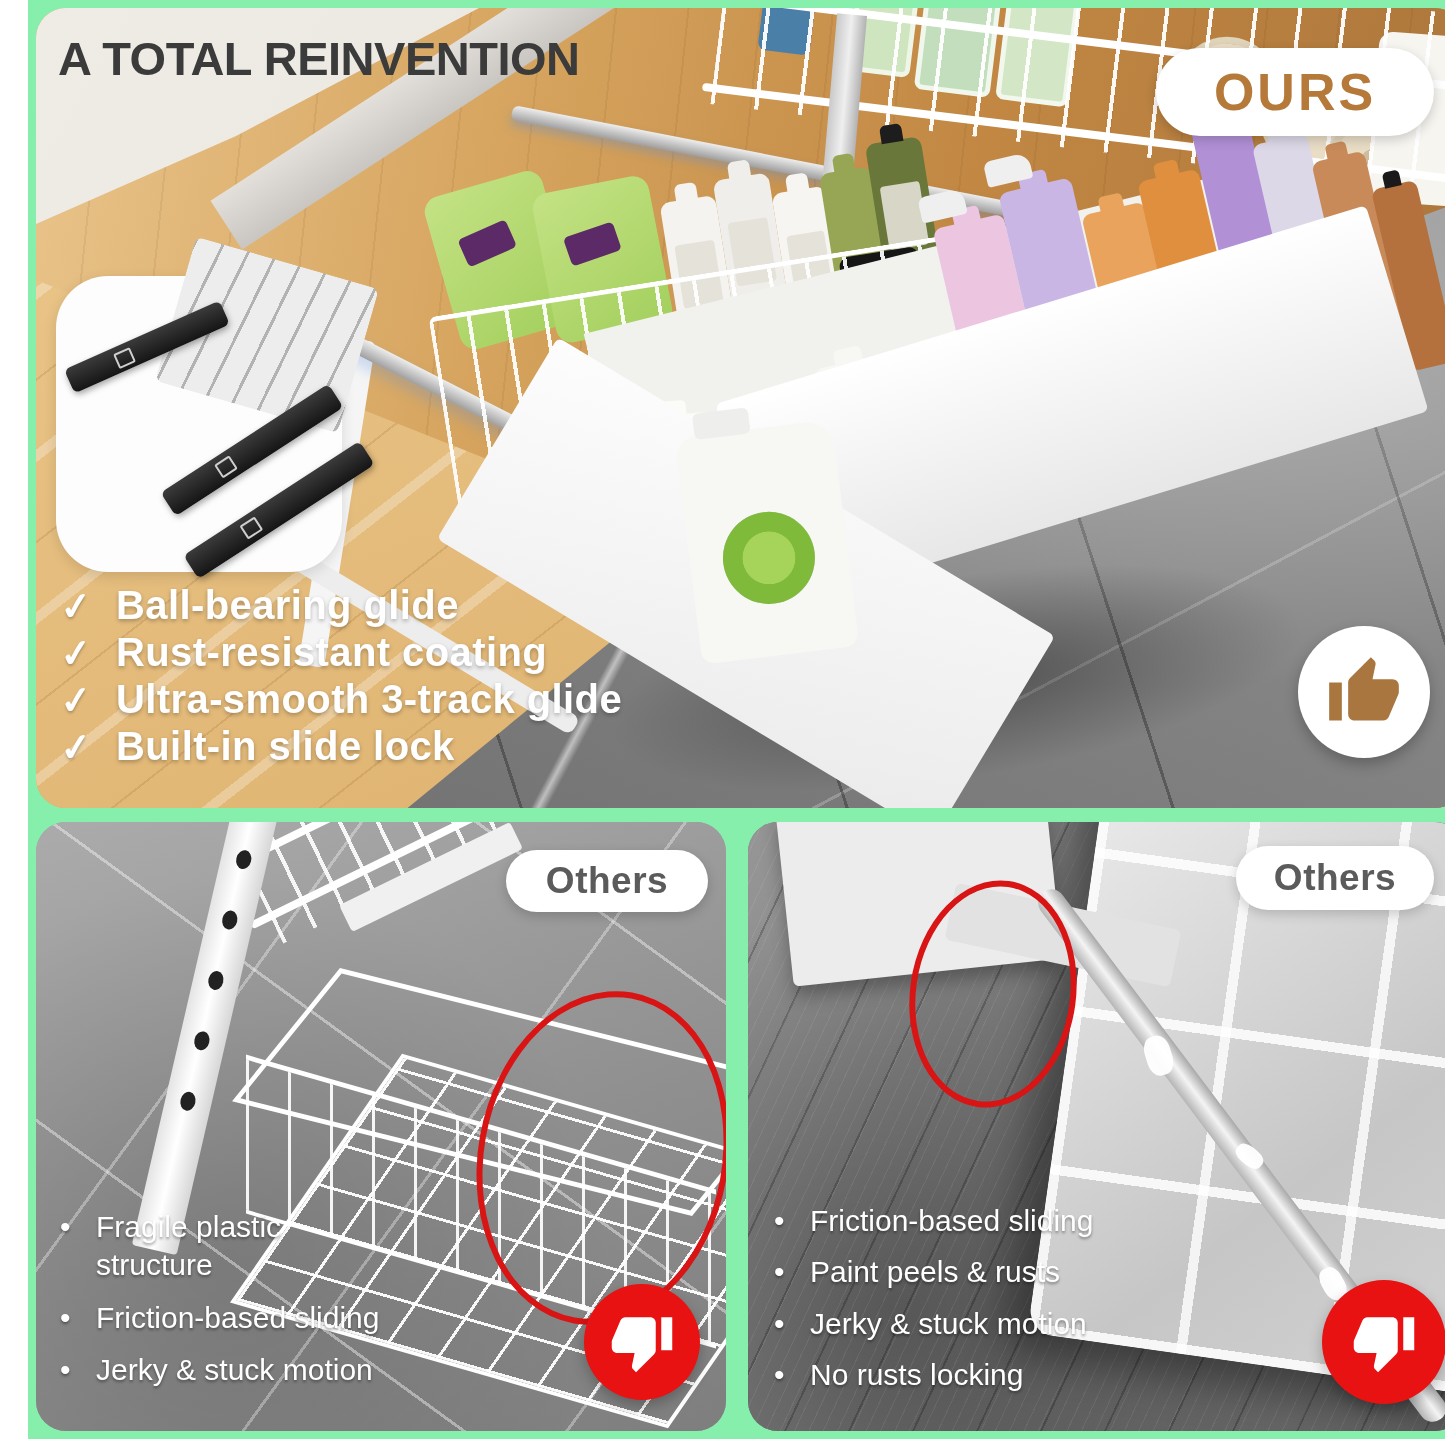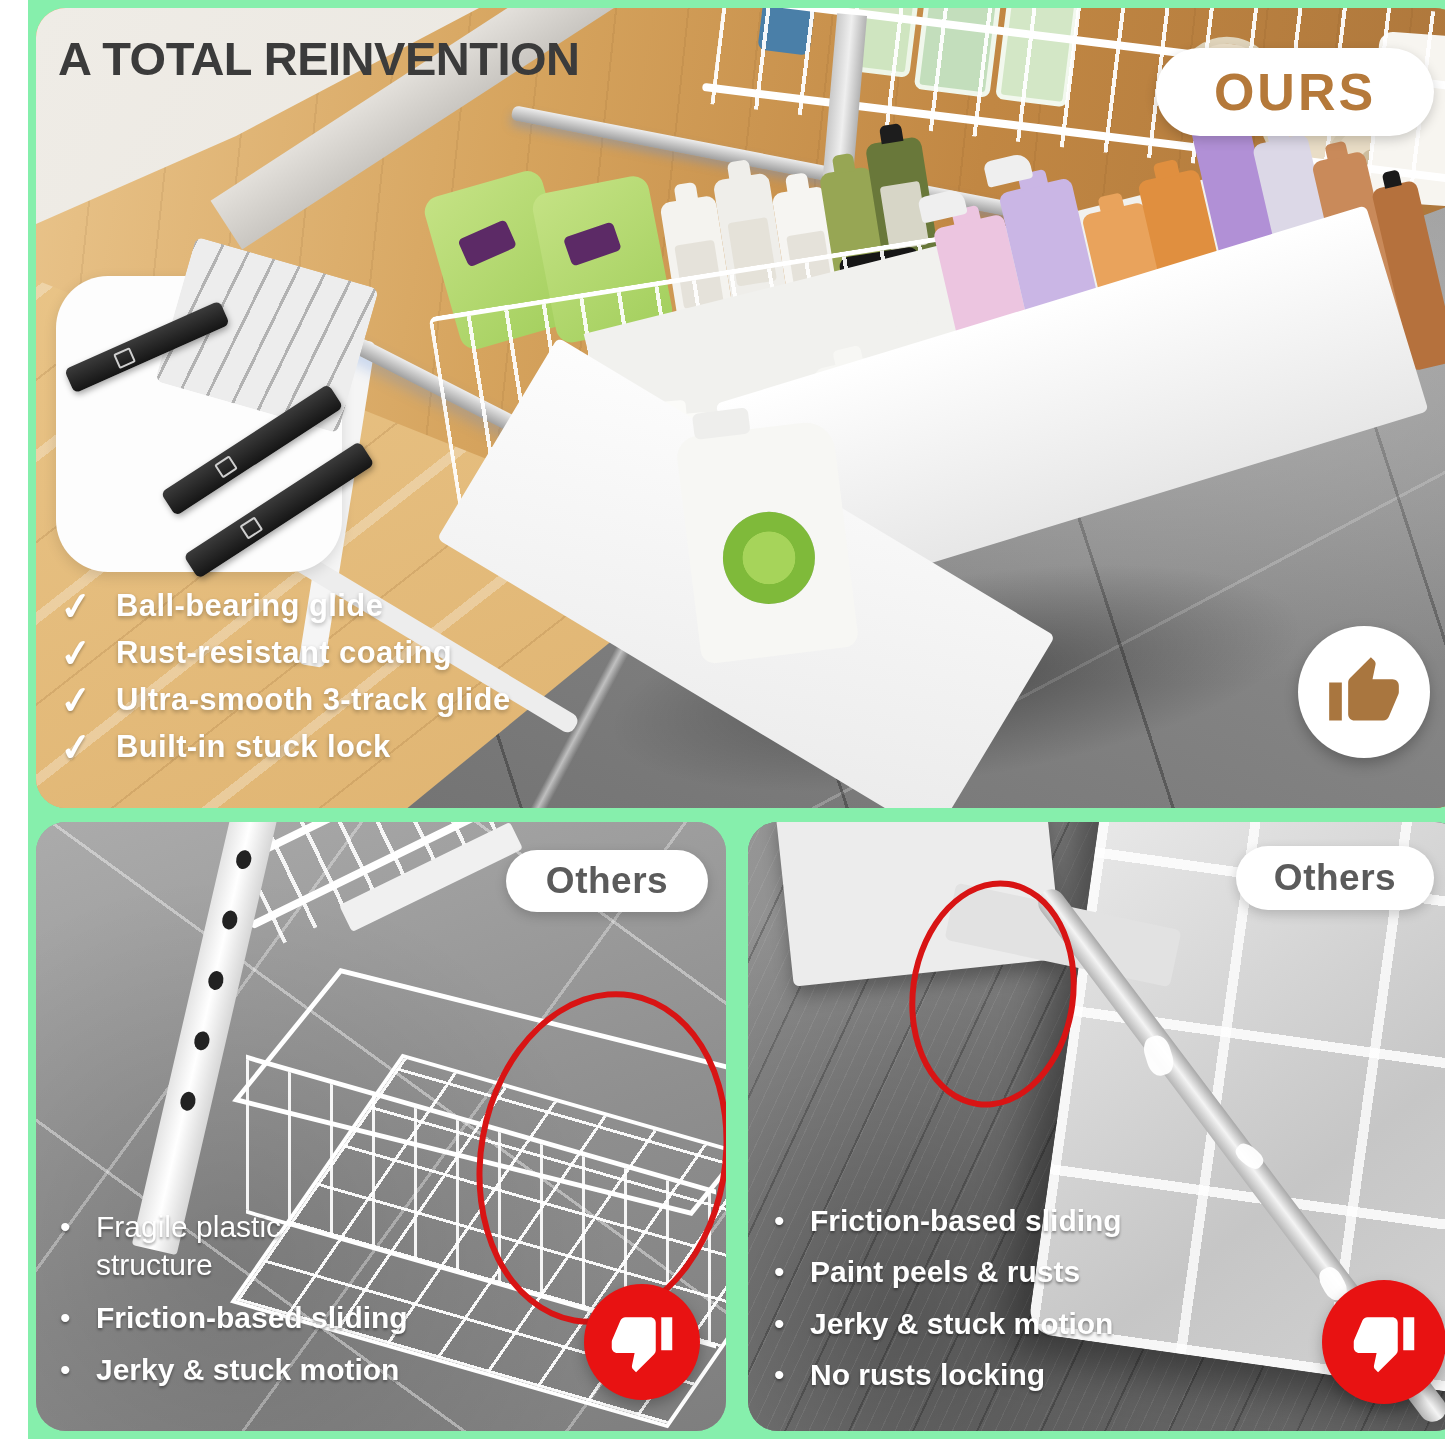--- a/index.html
+++ b/index.html
@@ -133,21 +133,21 @@
   .jug .cap{position:absolute;left:20px;top:-22px;width:56px;height:26px;background:#eeeeec;border-radius:6px;}
   .jug .lbl{position:absolute;left:50%;top:84px;width:92px;height:92px;transform:translateX(-50%);
     background:radial-gradient(circle,#a6d45a 0 40%,#7fba3a 41% 70%,#5f9c2a 71%);border-radius:50%;}
 
   
   .title{left:22px;top:26px;font-size:47px;font-weight:800;color:#3b3b3b;line-height:1.08;letter-spacing:-0.5px;}
   .features{left:24px;top:574px;}
   .feat-row{display:flex;align-items:center;gap:16px;height:47px;}
   .check{font-size:38px;font-weight:700;color:#ffffff;transform:rotate(-6deg);
     text-shadow:0 2px 3px rgba(0,0,0,.25);width:40px;}
-  .feat-label{font-size:31px;font-weight:700;color:#ffffff;letter-spacing:.4px;
+  .feat-label{font-size:40px;font-weight:700;color:#ffffff;letter-spacing:.4px;
     text-shadow:0 2px 4px rgba(0,0,0,.28);}
   .pill{position:absolute;background:#ffffff;display:flex;align-items:center;justify-content:center;
     box-shadow:0 4px 12px rgba(0,0,0,.18);}
   .ours-pill{left:1120px;top:40px;width:278px;height:88px;border-radius:44px;}
   .ours-pill span{font-size:52px;font-weight:800;color:#b5793a;letter-spacing:3px;text-align:center;}
   .verdict{position:absolute;border-radius:50%;display:flex;align-items:center;justify-content:center;
     box-shadow:0 6px 14px rgba(0,0,0,.25);}
   .thumb-up-wrap{left:1262px;top:618px;width:132px;height:132px;background:#ffffff;}
   .thumb-up-wrap svg{width:76px;height:76px;fill:#a9763f;}
   .thumb-down-wrap{background:#e81212;}
@@ -182,21 +182,21 @@
   .red-ellipse{position:absolute;border:6px solid #d81414;border-radius:50%;}
   .re-left{left:442px;top:168px;width:238px;height:324px;transform:rotate(10deg);}
   .others-pill-l{left:470px;top:28px;width:202px;height:62px;border-radius:31px;}
   .others-pill-l span,.others-pill-r span{font-size:37px;font-weight:800;color:#5b5b5b;letter-spacing:.5px;}
   .bullets{position:absolute;color:#fff;}
   .bullets-l{left:24px;top:386px;width:360px;}
   .bullet-item{display:flex;gap:14px;margin-bottom:14px;font-size:30px;line-height:1.28;
     text-shadow:0 2px 3px rgba(0,0,0,.4);}
   .dot{width:22px;flex:0 0 auto;}
   .narrow{max-width:238px;}
-  .nowrap{white-space:nowrap;font-weight:bold;}
+  .nowrap{white-space:nowrap;}
   .td-l{left:548px;top:462px;width:116px;height:116px;}
   .td-r{left:574px;top:458px;width:124px;height:124px;}
 
   #right-panel{left:720px;top:822px;width:717px;height:609px;background:#787878;}
   .woodg-bg{inset:0;background:
       repeating-linear-gradient(115deg, rgba(0,0,0,.22) 0 2px, transparent 2px 58px),
       repeating-linear-gradient(115deg, rgba(255,255,255,.07) 0 1px, transparent 1px 13px),
       radial-gradient(circle at 20% 80%, rgba(0,0,0,.3), transparent 55%),
       linear-gradient(115deg,#969696,#757575 48%,#5d5d5d);}
   .rt-basket{left:318px;top:-44px;width:470px;height:590px;transform:rotate(8deg);border-radius:26px;
@@ -333,21 +333,21 @@
       <div class="feat-row">
         <span class="check">✓</span>
         <span class="feat-label">Rust-resistant coating</span>
       </div>
       <div class="feat-row">
         <span class="check">✓</span>
         <span class="feat-label">Ultra-smooth 3-track glide</span>
       </div>
       <div class="feat-row">
         <span class="check">✓</span>
-        <span class="feat-label">Built-in stuck lock</span>
+        <span class="feat-label">Built-in slide lock</span>
       </div>
     </div>
 
     <div class="pill ours-pill">
       <span>OURS</span>
     </div>
 
     <div class="verdict thumb-up-wrap">
       <svg viewBox="0 0 24 24">
         <path d="M1 21h4V9H1zM23 10c0-1.1-.9-2-2-2h-6.31l.95-4.57.03-.32c0-.41-.17-.79-.44-1.06L14.17 1 7.59 7.59C7.22 7.95 7 8.45 7 9v10c0 1.1.9 2 2 2h9c.83 0 1.54-.5 1.84-1.22l3.02-7.05c.09-.23.14-.47.14-.73z"></path>

